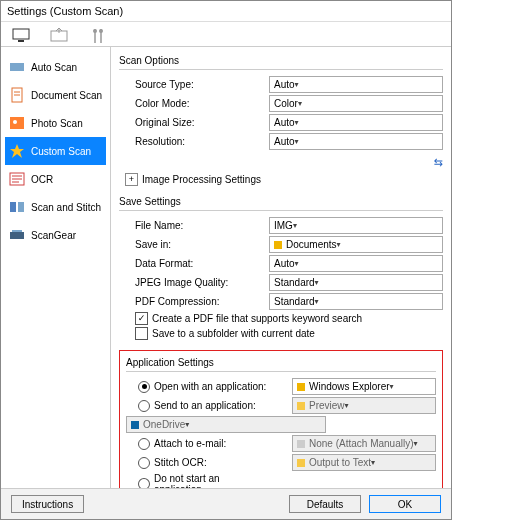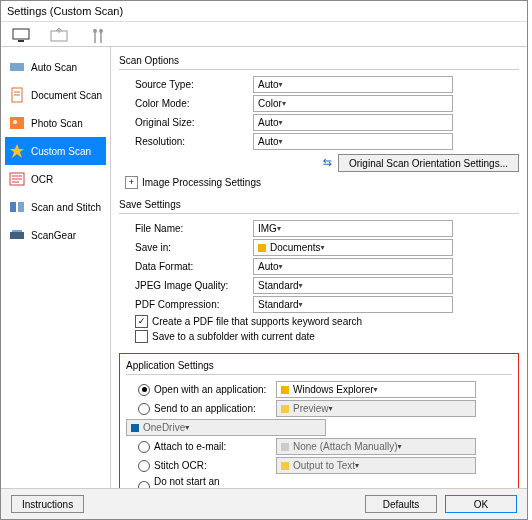--- a/index.html
+++ b/index.html
@@ -1,34 +1,34 @@
 <!DOCTYPE html>
 <html><head>
 <meta charset="utf-8">
 <style>
 html,body{margin:0;padding:0;font-family:"Segoe UI",Tahoma,sans-serif;font-size:10px;color:#000;background:#fff}
-.window{width:528px;height:520px;border:1px solid #888;box-sizing:border-box;display:flex;flex-direction:column;background:#fff}
+.window{width:452px;height:520px;border:1px solid #888;box-sizing:border-box;display:flex;flex-direction:column;background:#fff}
 .titlebar{height:20px;padding:0 6px;font-size:11px;line-height:20px;border-bottom:1px solid #ddd}
 .body{flex:1;display:flex;flex-direction:column;overflow:hidden}
 .tabs{display:flex;gap:16px;padding:4px 10px 0 10px;border-bottom:1px solid #ccc;align-items:center;color:#555}
 .tabs .tab{width:22px;height:20px;display:flex;align-items:center;justify-content:center}
 .tabs .tab.active{color:#000}
 
 .main{flex:1;display:flex;overflow:hidden}
 .sidebar{width:110px;border-right:1px solid #ccc;padding:6px 4px;box-sizing:border-box;background:#fff}
 .sb-item{display:flex;align-items:center;gap:6px;height:28px;padding:0 4px;cursor:default}
 .sb-item.selected{background:#0a84ff;color:#fff}
 .sb-item .sb-icon{width:16px;height:16px;display:flex;align-items:center;justify-content:center}
 .sb-item .sb-label{white-space:nowrap;font-size:10px}
 
 .content{flex:1;overflow:auto;padding:6px 8px 6px 8px}
 .section{margin-bottom:10px}
 .section-title{font-size:10px;margin:2px 0 3px 0}
 .hr-under{border-bottom:1px solid #ccc;margin-bottom:6px}
-.row{display:flex;align-items:center;margin:2px 0;gap:6px}
+.row{display:flex;align-items:center;margin:2px 0;gap:22px}
 .row .lbl{width:112px;padding-left:16px;font-size:10px}
 .row .lbl.radio{width:132px;padding-left:12px;display:flex;gap:4px;align-items:center}
 .select,.textfield{flex:1;height:17px;border:1px solid #aaa;background:#fff;font-size:10px;padding:0 4px;display:flex;align-items:center;justify-content:flex-start;box-sizing:border-box;max-width:200px}
 .select .sel-txt{display:flex;align-items:center;gap:4px}
 .select .caret{font-size:8px;color:#444}
 .select.disabled{background:#eee;color:#666}
 .chk{display:flex;align-items:center;gap:4px;padding-left:16px;font-size:10px;margin:2px 0}
 .chk .box{width:11px;height:11px;border:1px solid #555;display:inline-flex;align-items:center;justify-content:center;font-size:9px;line-height:1}
 .btn{height:18px;border:1px solid #888;background:#f0f0f0;font-size:10px;padding:0 10px;display:inline-flex;align-items:center;justify-content:center;box-sizing:border-box}
 .btn-wide{min-width:180px}
@@ -179,21 +179,20 @@
           <div class="row">
             <div class="lbl">Resolution:</div>
             <div class="select">
               <span class="sel-txt">Auto</span>
               <span class="caret">▾</span>
             </div>
           </div>
 
           <div class="reloadrow">
             <span class="arrows">⇆</span>
-            <span class="btn btn-wide">Original Scan Orientation Settings...</span>
           </div>
 
           <div class="expander">
             <span class="plus">+</span>
             <span>Image Processing Settings</span>
           </div>
         </div>
 
         <div class="section">
           <div class="section-title">Save Settings</div>

